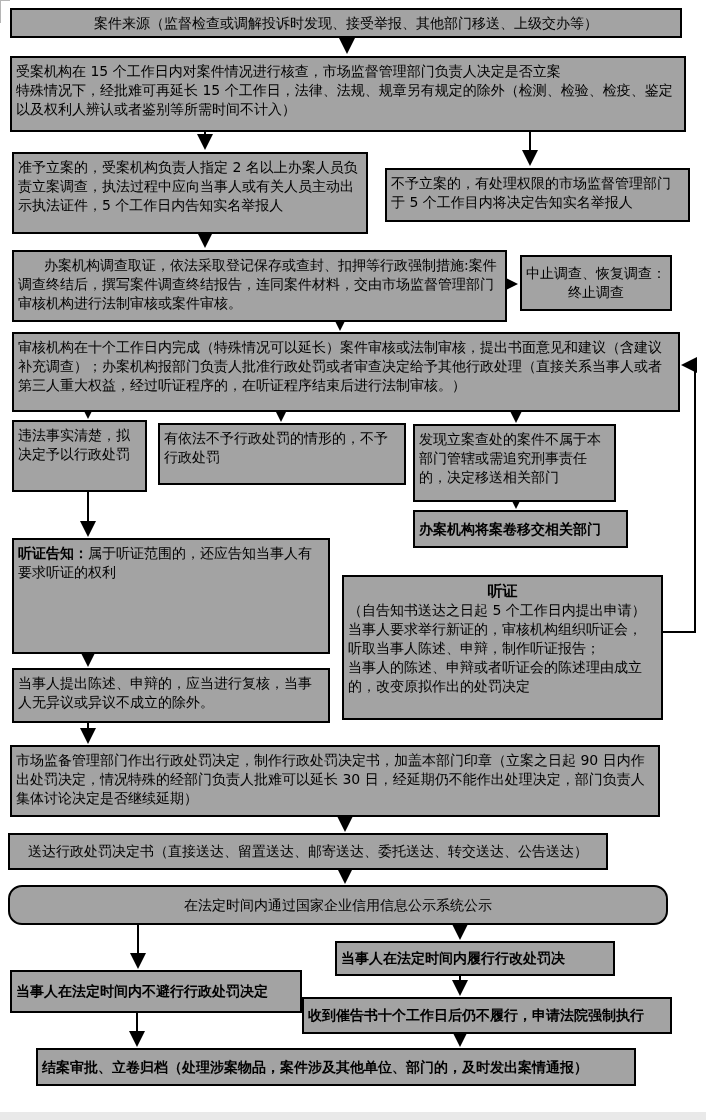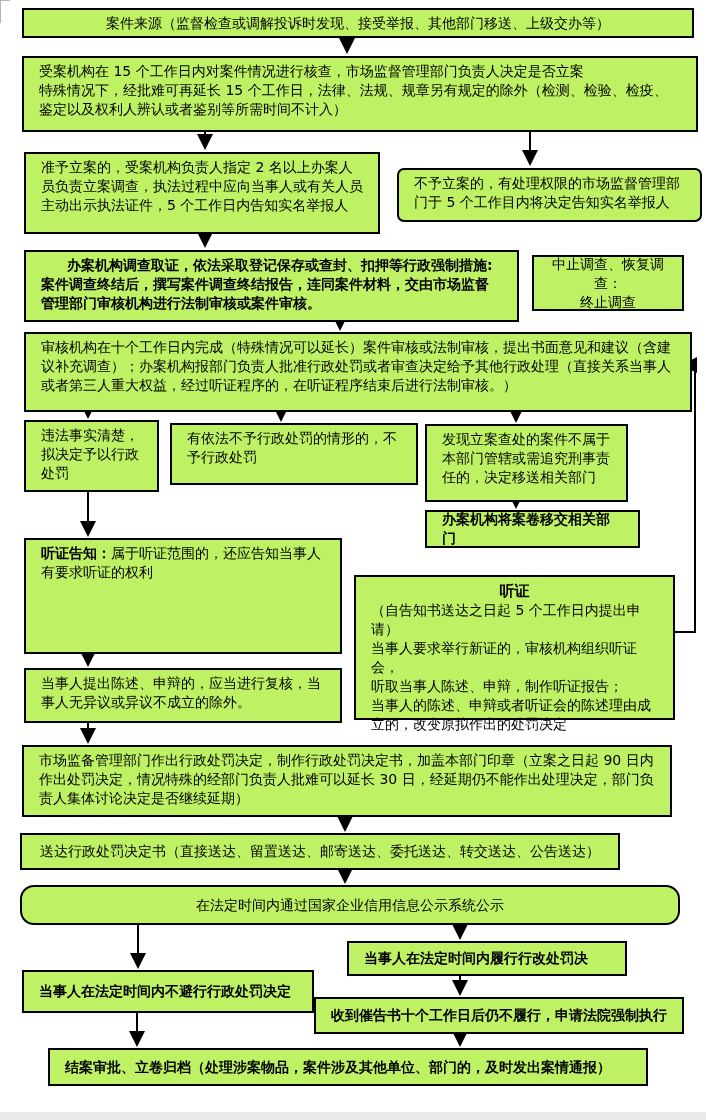--- a/index.html
+++ b/index.html
@@ -1,19 +1,19 @@
 <!DOCTYPE html>
 <html><head>
 <meta charset="utf-8">
 <style>
   html,body{margin:0;padding:0;background:#ffffff;}
   #page{position:relative;width:706px;height:1120px;background:#ffffff;overflow:hidden;
         font-family:"DejaVu Sans","Liberation Sans",sans-serif;color:#000;}
-  .box{position:absolute;border:2px solid #000;background:#bef264;box-sizing:border-box;
-       font-size:14px;line-height:19px;padding:4px 15px;margin-left:12px;}
+  .box{position:absolute;border:2px solid #000;background:#a3a3a3;box-sizing:border-box;
+       font-size:14px;line-height:19px;padding:4px 4px;}
   .pre{white-space:pre-line;}
   .vcenter{display:flex;align-items:center;font-weight:bold;}
   .hcenter{display:flex;align-items:center;justify-content:center;text-align:center;}
   .indent{text-indent:26px;}
   .notice p{margin:0;}
   .hearing-title{text-align:center;font-weight:bold;font-size:15px;line-height:20px;}
   .hearing-body{white-space:pre-line;}
   #connectors{position:absolute;left:0;top:0;pointer-events:none;}
   #watermark{position:absolute;left:578px;top:1128px;display:flex;align-items:center;gap:5px;
              color:#a8a8a8;font-size:15px;letter-spacing:1px;}
@@ -62,23 +62,23 @@
     </g>
   </svg>
 
   <div class="box hcenter" style="left:10px;top:8px;width:672px;height:30px;">案件来源（监督检查或调解投诉时发现、接受举报、其他部门移送、上级交办等）</div>
 
   <div class="box pre" style="left:10px;top:56px;width:676px;height:76px;">受案机构在 15 个工作日内对案件情况进行核查，市场监督管理部门负责人决定是否立案
 特殊情况下，经批难可再延长 15 个工作日，法律、法规、规章另有规定的除外（检测、检验、检疫、鉴定以及权利人辨认或者鉴别等所需时间不计入）</div>
 
   <div class="box" style="left:12px;top:152px;width:356px;height:82px;">准予立案的，受案机构负责人指定 2 名以上办案人员负责立案调查，执法过程中应向当事人或有关人员主动出示执法证件，5 个工作日内告知实名举报人</div>
 
-  <div class="box" style="left:385px;top:168px;width:305px;height:54px;border-radius:7px;">不予立案的，有处理权限的市场监督管理部门于 5 个工作目内将决定告知实名举报人</div>
+  <div class="box" style="left:385px;top:168px;width:305px;height:54px;">不予立案的，有处理权限的市场监督管理部门于 5 个工作目内将决定告知实名举报人</div>
 
-  <div class="box indent" style="left:12px;top:250px;width:495px;height:72px;font-weight:bold;">办案机构调查取证，依法采取登记保存或查封、扣押等行政强制措施:案件调查终结后，撰写案件调查终结报告，连同案件材料，交由市场监督管理部门审核机构进行法制审核或案件审核。</div>
+  <div class="box indent" style="left:12px;top:250px;width:495px;height:72px;">办案机构调查取证，依法采取登记保存或查封、扣押等行政强制措施:案件调查终结后，撰写案件调查终结报告，连同案件材料，交由市场监督管理部门审核机构进行法制审核或案件审核。</div>
 
   <div class="box pre hcenter" style="left:520px;top:255px;width:152px;height:56px;">中止调查、恢复调查：
 终止调查</div>
 
   <div class="box" style="left:12px;top:332px;width:668px;height:80px;">审核机构在十个工作日内完成（特殊情况可以延长）案件审核或法制审核，提出书面意见和建议（含建议补充调查）；办案机构报部门负责人批准行政处罚或者审查决定给予其他行政处理（直接关系当事人或者第三人重大权益，经过听证程序的，在听证程序结束后进行法制审核。）</div>
 
   <div class="box" style="left:12px;top:420px;width:135px;height:72px;">违法事实清楚，拟决定予以行政处罚</div>
 
   <div class="box" style="left:158px;top:423px;width:248px;height:62px;">有依法不予行政处罚的情形的，不予行政处罚</div>
 

